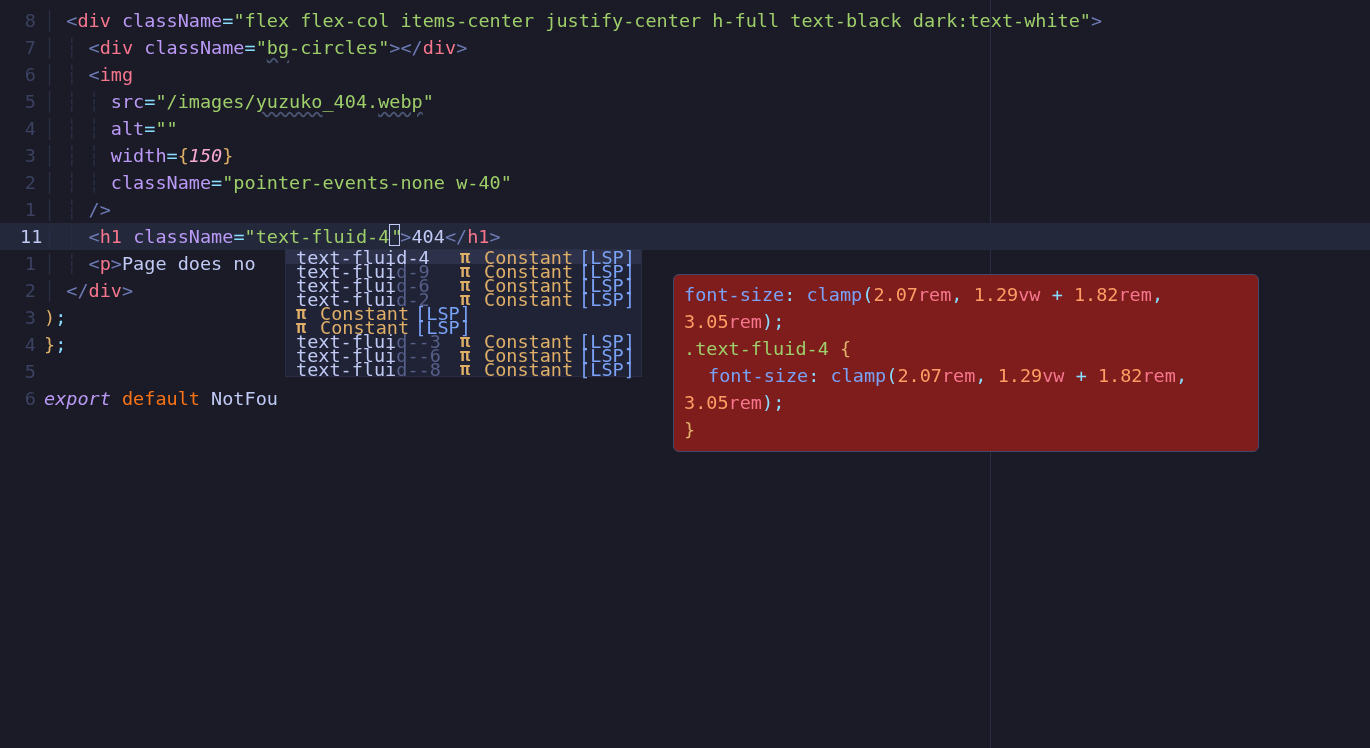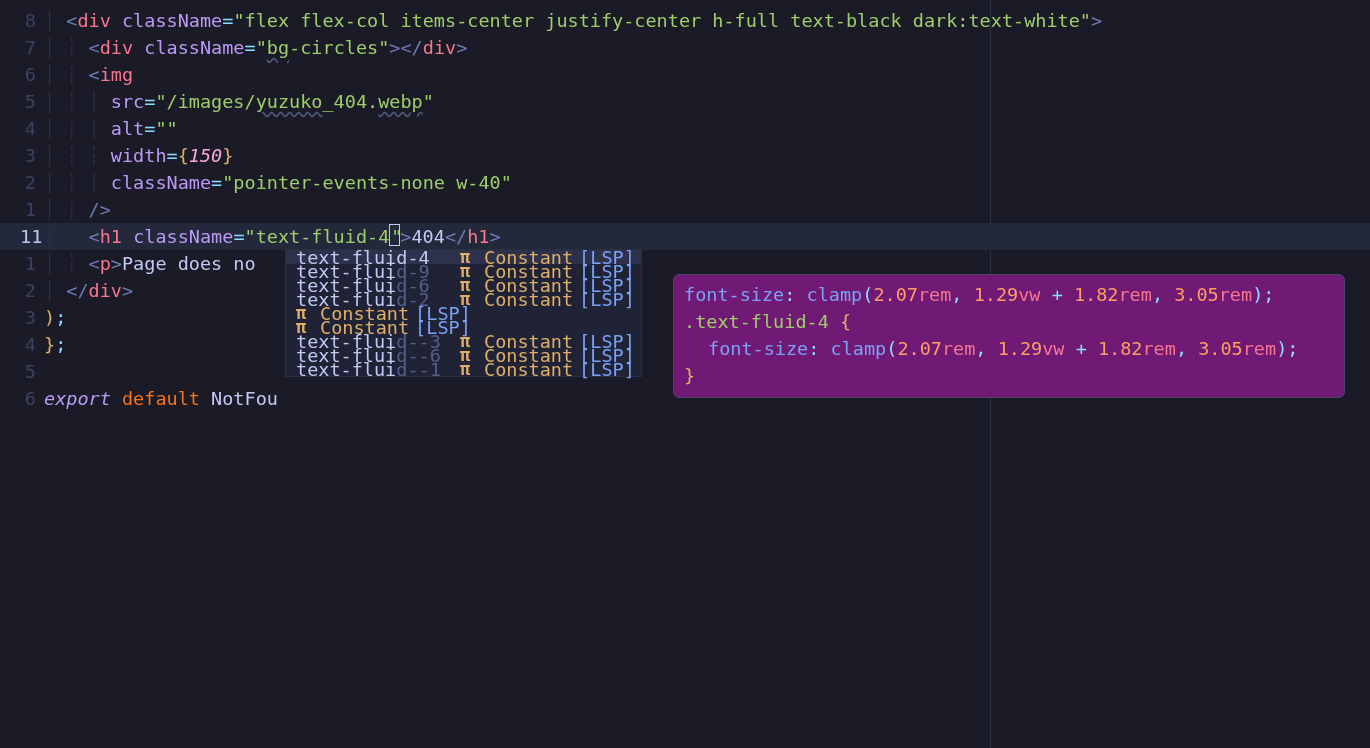--- a/index.html
+++ b/index.html
@@ -107,24 +107,24 @@
   .popup-label .dim { color: #565f89; }
   .popup-icon { color: #e0af68; width: 24px; font-weight: bold; font-size: 17px;}
   .popup-kind { color: #e0af68; }
   .popup-src { color: #7aa2f7; margin-left: 6px; text-align: right;}
 
   
   .docpop {
     position: absolute;
     left: 673px;
     top: 274px;
-    width: 672px;
+    width: 586px;
     border: 1.5px solid #414868;
     border-radius: 6px;
-    background: #701a75;
+    background: #7f1d1d;
     padding: 6px 10px 8px 10px;
     z-index: 9;
     line-height: 27px;
   }
   .d-prop { color: #7aa2f7; }
   .d-punc { color: #89ddff; }
   .d-fn { color: #7aa2f7; }
   .d-num { color: #ff9e64; }
   .d-unit { color: #f7768e; }
   .d-op { color: #89ddff; }
@@ -199,21 +199,21 @@
         <span class="popup-kind">Constant</span>
         <span class="popup-src">[LSP]</span>
       </div>
       <div class="popup-row">
         <span class="popup-label">text-flui<span class="dim">d--6</span></span>
         <span class="popup-icon">π</span>
         <span class="popup-kind">Constant</span>
         <span class="popup-src">[LSP]</span>
       </div>
       <div class="popup-row">
-        <span class="popup-label">text-flui<span class="dim">d--1</span></span>
+        <span class="popup-label">text-flui<span class="dim">d--8</span></span>
         <span class="popup-icon">π</span>
         <span class="popup-kind">Constant</span>
         <span class="popup-src">[LSP]</span>
       </div>
     </div>
 
   <div class="docpop" id="docpop">
       <div><span class="d-prop">font-size</span><span class="d-punc">:</span> <span class="d-fn">clamp</span><span class="d-punc">(</span><span class="d-num">2.07</span><span class="d-unit">rem</span><span class="d-punc">,</span> <span class="d-num">1.29</span><span class="d-unit">vw</span> <span class="d-op">+</span> <span class="d-num">1.82</span><span class="d-unit">rem</span><span class="d-punc">,</span> <span class="d-num">3.05</span><span class="d-unit">rem</span><span class="d-punc">)</span><span class="d-punc">;</span></div>
       <div><span class="d-sel">.text-fluid-4</span> <span class="d-curly">{</span></div>
       <div><span class="indent1"></span><span class="d-prop">font-size</span><span class="d-punc">:</span> <span class="d-fn">clamp</span><span class="d-punc">(</span><span class="d-num">2.07</span><span class="d-unit">rem</span><span class="d-punc">,</span> <span class="d-num">1.29</span><span class="d-unit">vw</span> <span class="d-op">+</span> <span class="d-num">1.82</span><span class="d-unit">rem</span><span class="d-punc">,</span> <span class="d-num">3.05</span><span class="d-unit">rem</span><span class="d-punc">)</span><span class="d-punc">;</span></div>

